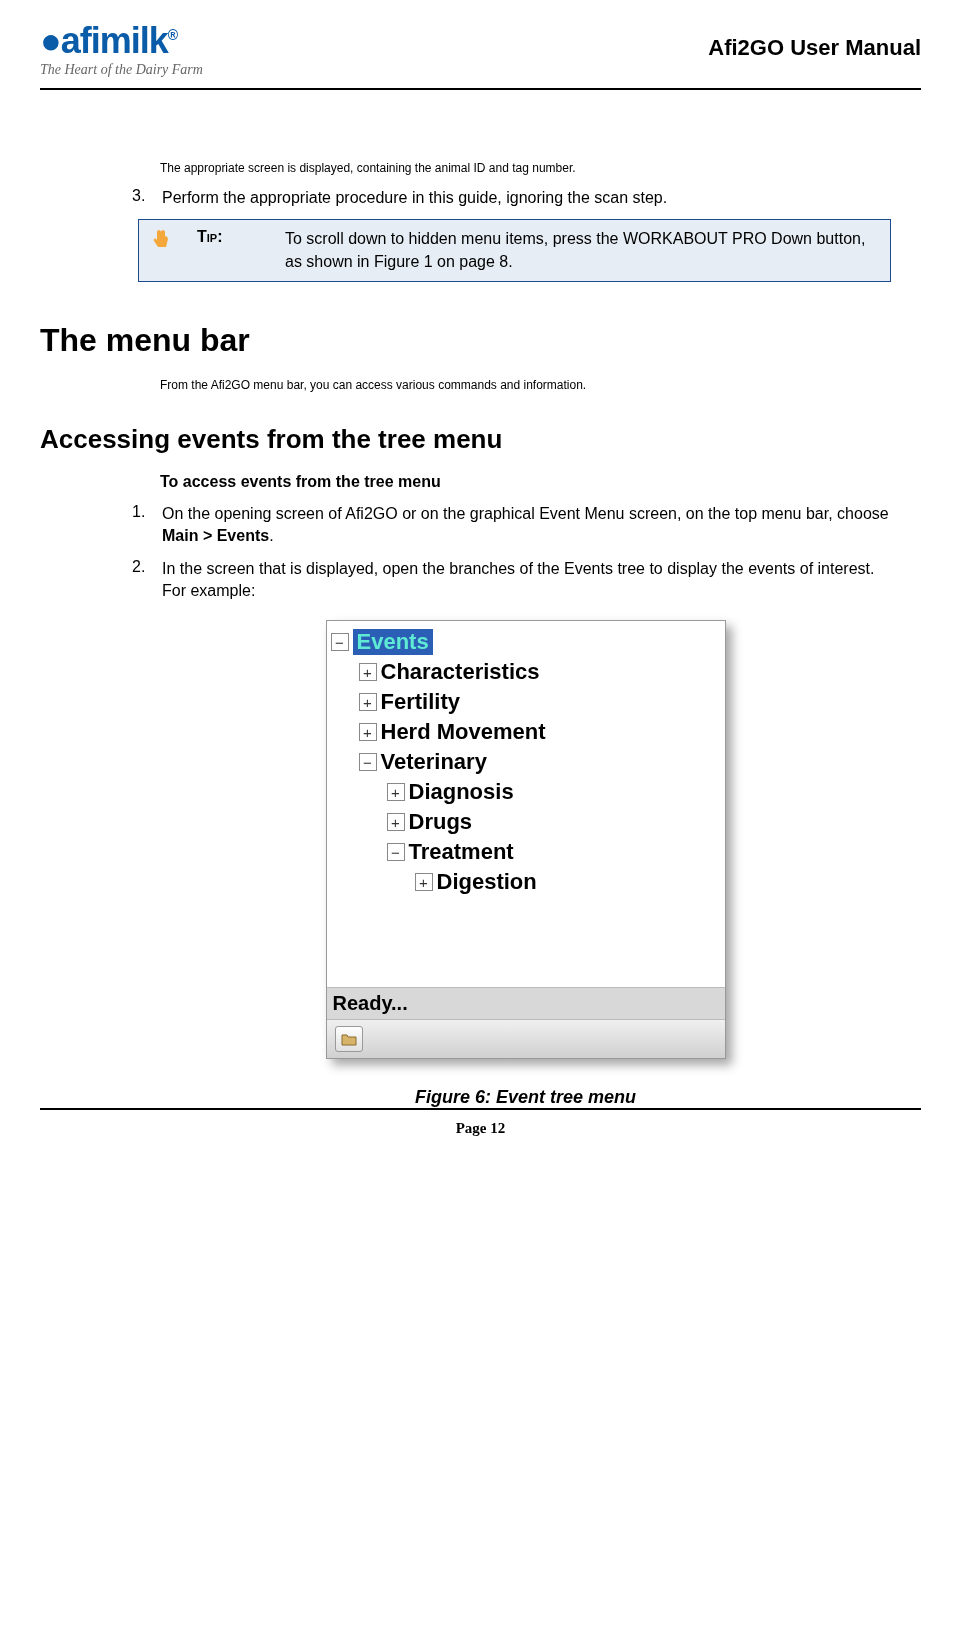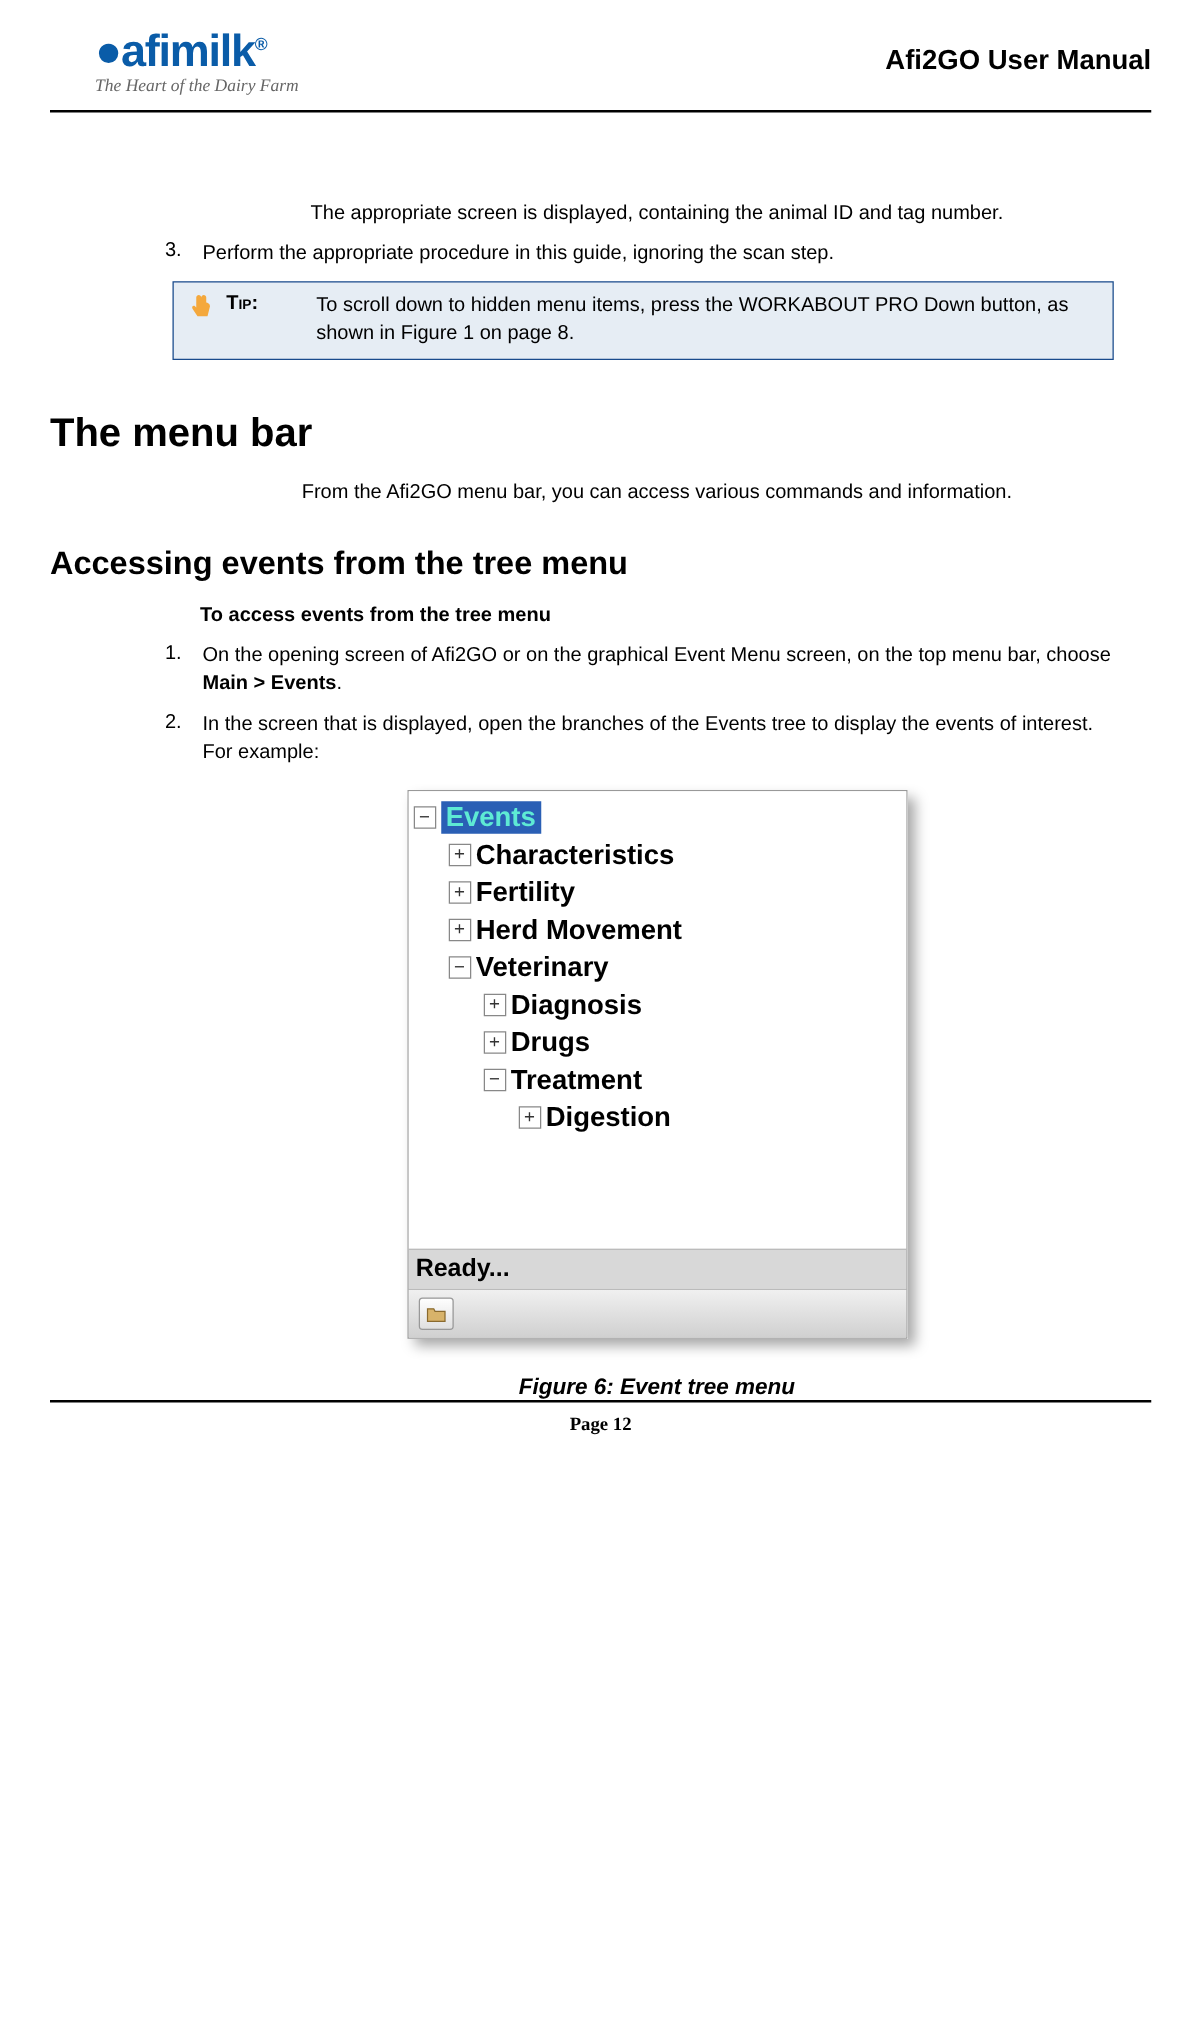--- a/index.html
+++ b/index.html
@@ -12,21 +12,21 @@
       color: #000;
     }
     .header {
       display: flex;
       justify-content: space-between;
       align-items: flex-start;
       border-bottom: 2px solid #000;
       padding-bottom: 10px;
       margin-bottom: 70px;
     }
-    .logo-block { display: flex; flex-direction: column; margin-left: 36px; }
+    .logo-block { display: flex; flex-direction: column; }
     .logo-main {
       font-family: Arial, sans-serif;
       font-weight: bold;
       font-size: 36px;
       color: #0a5ca8;
       letter-spacing: -1px;
     }
     .logo-dot { color: #0a5ca8; display: inline-block; }
     .logo-r { font-size: 14px; vertical-align: super; color: #0a5ca8; }
     .logo-tag {
@@ -35,32 +35,32 @@
       color: #666;
       font-style: italic;
     }
     .doc-title {
       font-family: Arial, sans-serif;
       font-weight: bold;
       font-size: 22px;
       margin-top: 15px;
     }
     .body-indent { margin-left: 120px; margin-right: 30px; }
-    .para { font-size: 16px; line-height: 1.4; margin-bottom: 10px; text-align: center; }
+    .para { font-size: 12px; line-height: 1.4; margin-bottom: 10px; }
     .numbered { display: flex; gap: 8px; margin-left: -28px; margin-bottom: 10px; }
     .numbered .num { width: 22px; flex-shrink: 0; font-size: 16px; }
     .numbered .txt { font-size: 16px; line-height: 1.4; }
     .callout {
       background: #e6edf4;
       border: 1px solid #1a4b8c;
       padding: 8px 10px;
       margin: 10px 0 40px -22px;
       display: flex;
       align-items: flex-start;
-      gap: 8px;
+      gap: 24px;
     }
     .callout-icon { width: 24px; height: 24px; flex-shrink: 0; }
     .callout-label { font-weight: bold; font-size: 16px; width: 64px; flex-shrink: 0; }
     .callout-label.smallcaps { font-variant: small-caps; }
     .callout-text { font-size: 16px; line-height: 1.4; flex: 1; }
     h1.section {
       font-family: Arial, sans-serif;
       font-weight: bold;
       font-size: 32px;
       margin-bottom: 18px;

